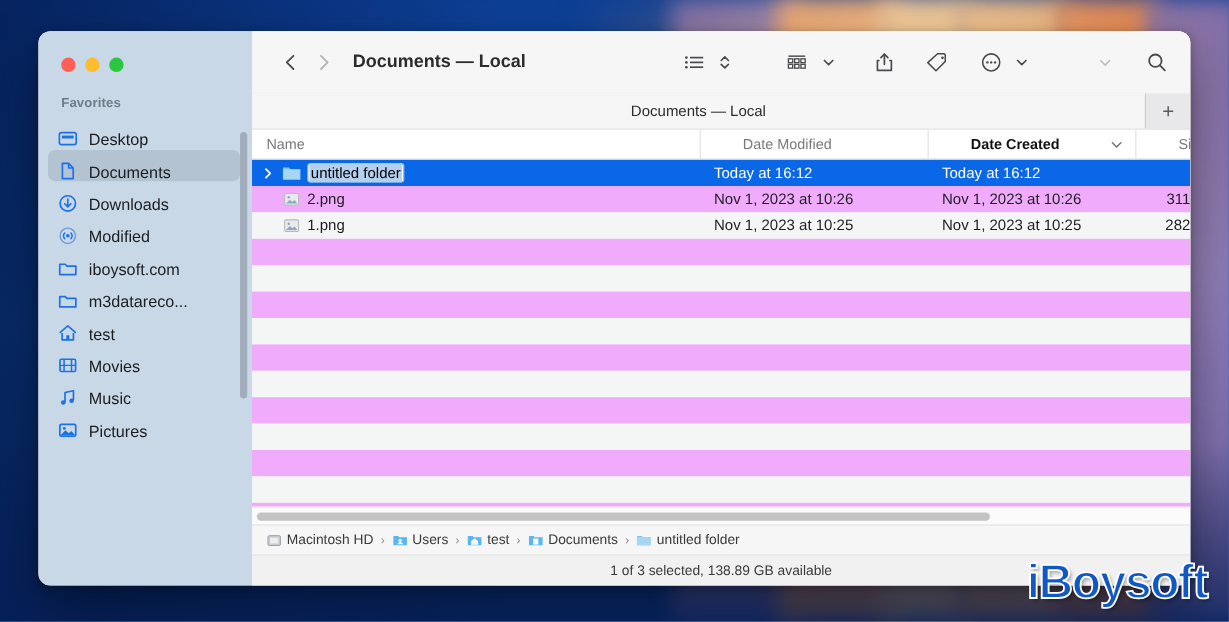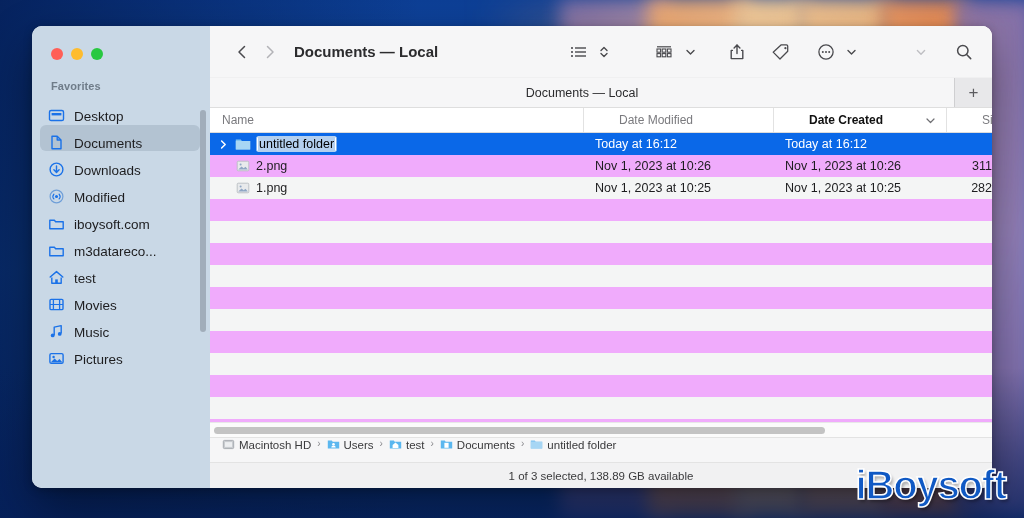--- a/index.html
+++ b/index.html
@@ -141,21 +141,21 @@
   
   #hscroll-track {
     height:15px; flex:0 0 15px; background:#fbfbfb; border-top:1px solid #e8e8e8;
     display:flex; align-items:center; padding:0 4px;
   }
   #hscroll-thumb { height:7px; width:79%; background:#c3c3c3; border-radius:4px; }
 
   
   #pathbar {
     height:25px; flex:0 0 25px; background:#f6f6f7;
-    display:flex; align-items:flex-start; padding-left:12px; gap:4px;
+    display:flex; align-items:center; padding-left:12px; gap:4px;
     border-top:1px solid #e3e3e3; font-size:11.5px; color:#3a3a3c;
   }
   .pb-item { display:flex; align-items:center; gap:4px; }
   .pb-ico { width:13px; height:13px; display:flex; align-items:center; justify-content:center; }
   .pb-sep { color:#8a8a8e; font-size:10px; margin:0 2px; }
 
   
   #statusbar {
     height:26px; flex:0 0 26px; background:#f1f1f2;
     display:flex; align-items:center; justify-content:center;

